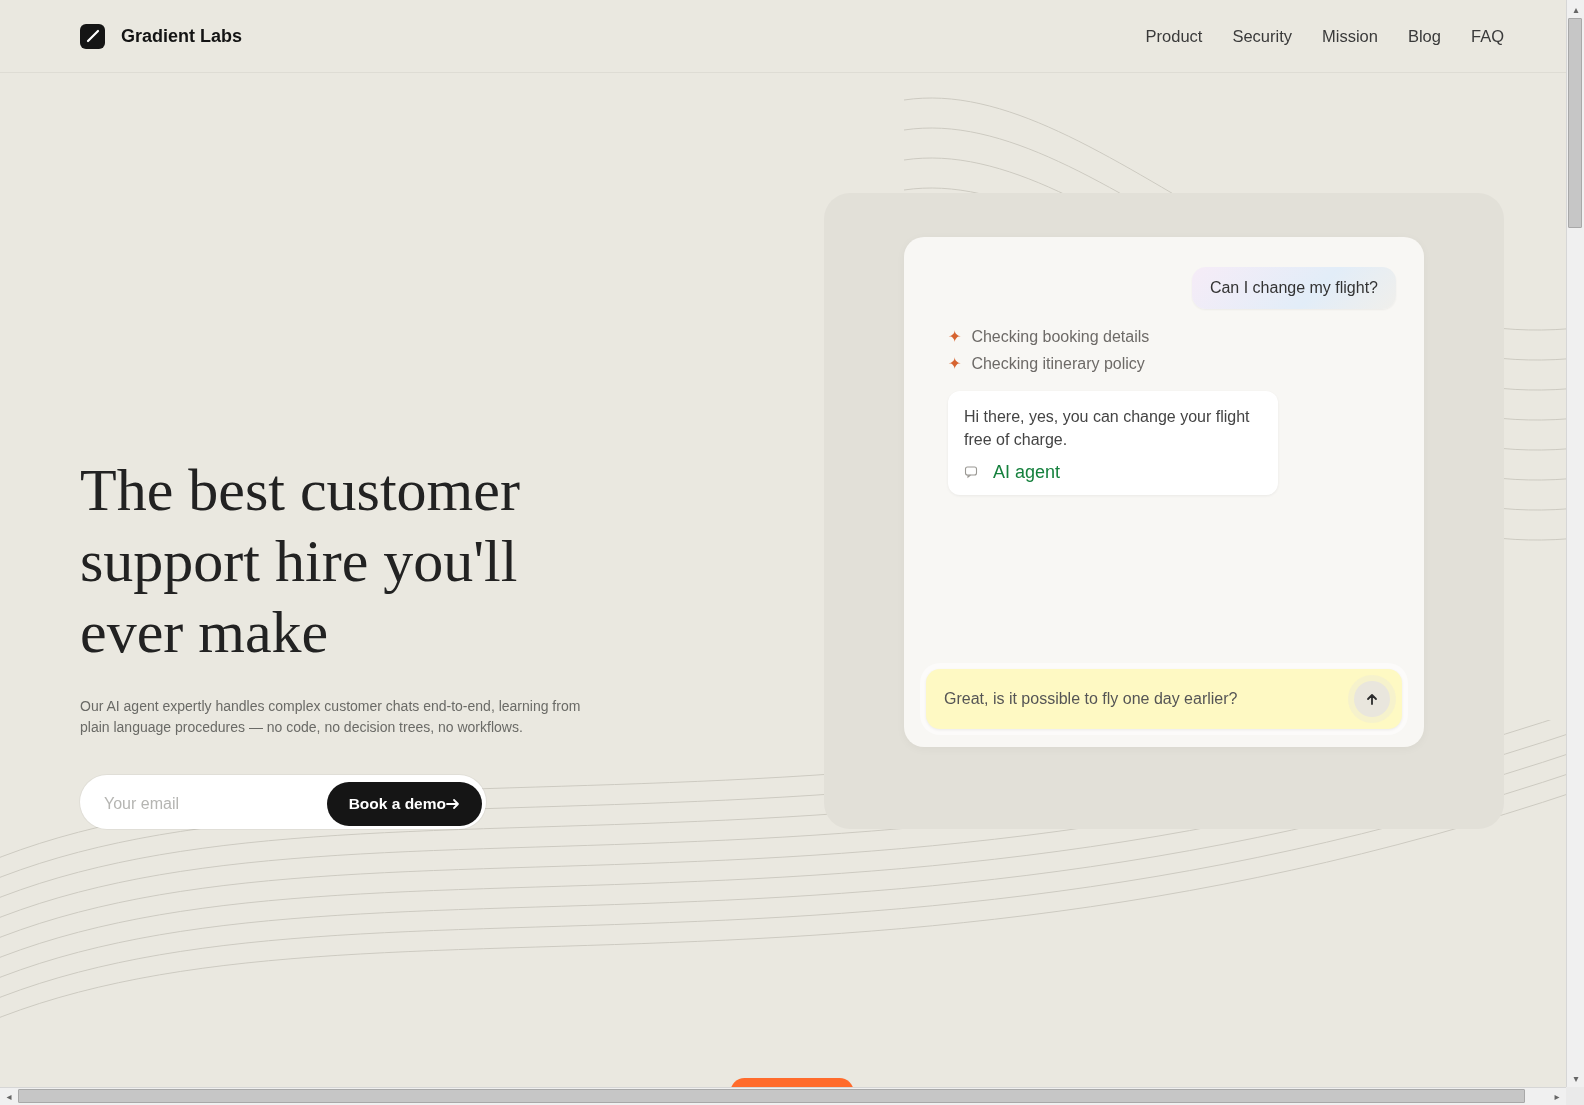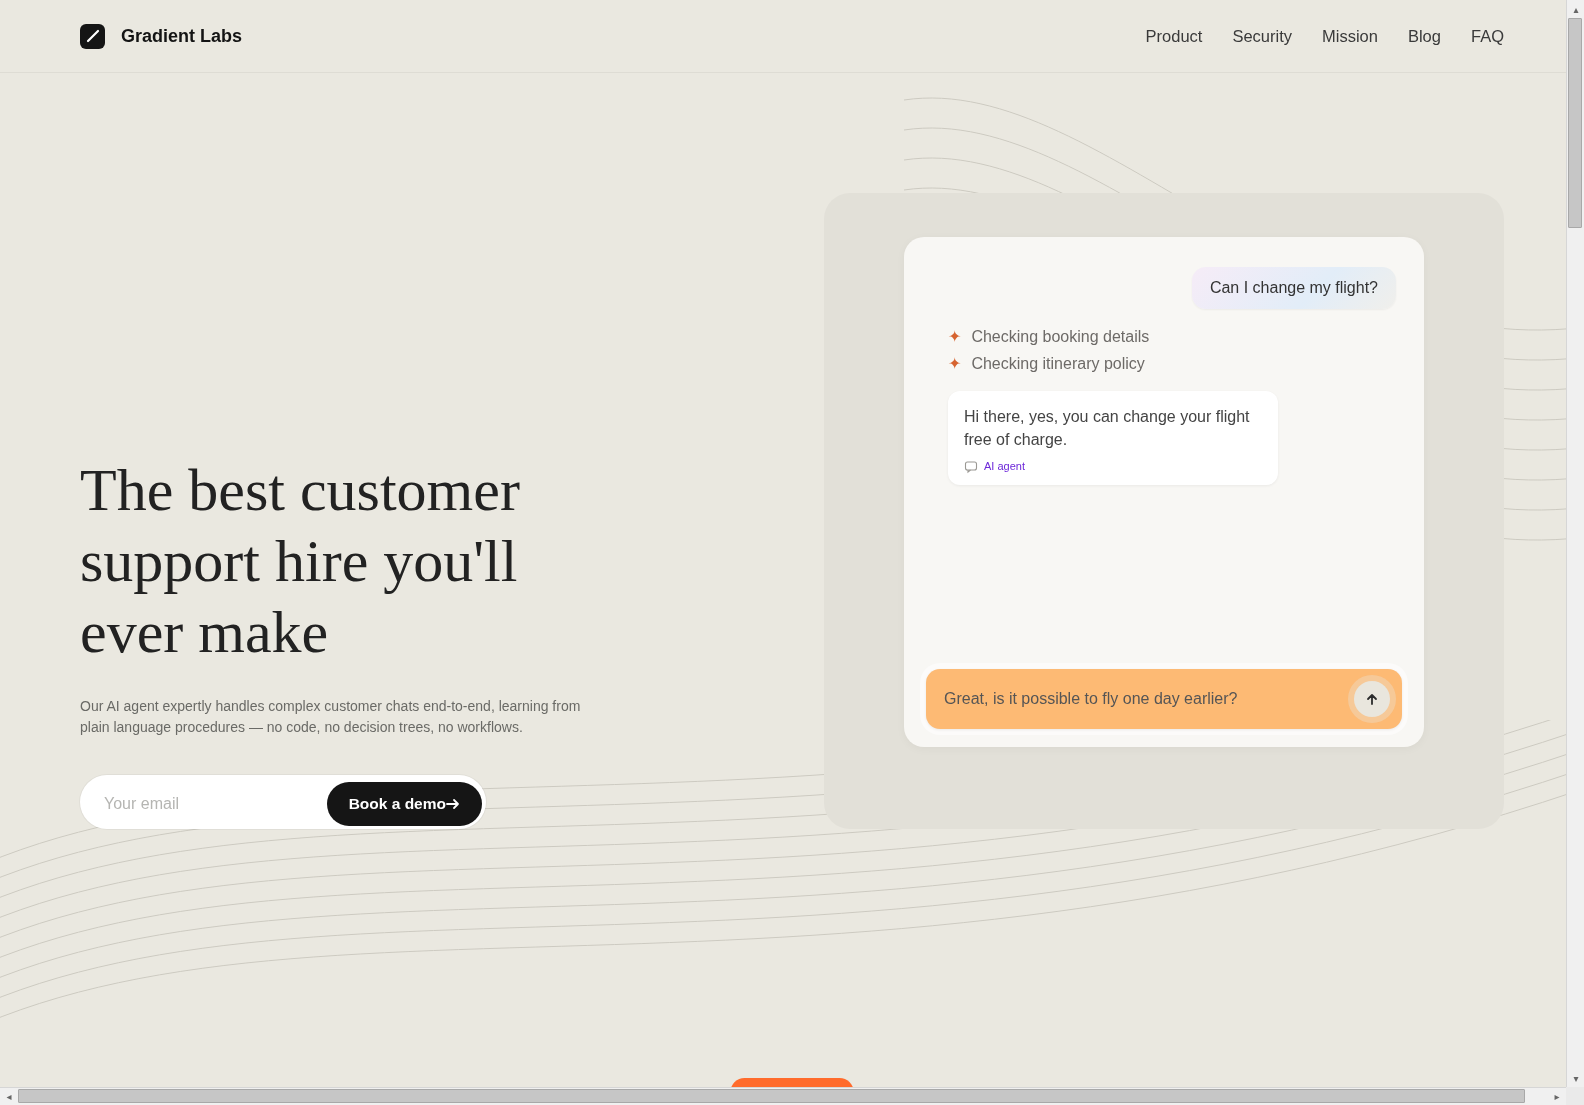--- a/index.html
+++ b/index.html
@@ -30,22 +30,22 @@
     .chips { display:flex; gap:12px; }
     .chip { display:inline-flex; align-items:center; gap:8px; background:#fff; border-radius:16px; padding:7px 14px 7px 12px; font-size:14px; color:#4a4a4a; box-shadow:0 1px 2px rgba(0,0,0,.04); cursor:pointer; }
     .chip.active { background:linear-gradient(180deg,#fdeee0 0%,#fbe1d0 100%); color:#cc5a1e; box-shadow:0 0 0 1px rgba(220,120,60,.15), 0 1px 3px rgba(0,0,0,.05); }
     .chip svg, .chip .ico { width:14px; height:14px; }
     .chat-inner { margin-top:18px; background:#f8f7f4; border-radius:20px; width:520px; height:510px; margin-left:auto; margin-right:auto; padding:26px 22px 18px; display:flex; flex-direction:column; box-shadow:0 2px 10px rgba(0,0,0,.04); position:relative; }
     .bubble-user { align-self:flex-end; margin-right:6px; margin-top:4px; background:linear-gradient(135deg,#f6ecf7 0%, #e2edf8 60%, #f0efeb 100%); border-radius:14px; padding:12px 18px; font-size:16px; color:#333; box-shadow:0 1px 2px rgba(0,0,0,.05); }
     .check-line { margin-top:18px; margin-left:22px; display:flex; align-items:center; gap:10px; color:#6d6a67; font-size:16px; }
     .check-line + .check-line { margin-top:8px; }
     .sparkle { color:#d6632f; }
     .bubble-agent { margin-top:18px; margin-left:22px; width:330px; background:#fff; border-radius:12px; padding:14px 16px 10px; font-size:16px; line-height:1.45; color:#444; box-shadow:0 1px 3px rgba(0,0,0,.06); }
-    .agent-meta { margin-top:8px; display:flex; align-items:center; gap:6px; font-size:11px; color:#6d28d9; }
-    .compose { margin-top:auto; display:flex; align-items:center; gap:24px; background:#fdba74; border-radius:14px; padding:12px 12px 12px 18px; box-shadow:0 1px 3px rgba(0,0,0,.07), 0 0 0 6px rgba(255,255,255,.5); }
+    .agent-meta { margin-top:8px; display:flex; align-items:center; gap:15px; font-size:18px; color:#15803d; }
+    .compose { margin-top:auto; display:flex; align-items:center; gap:24px; background:#fef9c3; border-radius:14px; padding:12px 12px 12px 18px; box-shadow:0 1px 3px rgba(0,0,0,.07), 0 0 0 6px rgba(255,255,255,.5); }
     .compose span.msg { flex:1; font-size:16px; color:#555; }
     .send-btn { width:36px; height:36px; border-radius:50%; background:#e9e6dd; display:flex; align-items:center; justify-content:center; box-shadow:0 0 0 6px rgba(233,230,221,.35); cursor:pointer; }
     
     .core-badge { position:absolute; left:50%; transform:translateX(-50%); top:1078px; background:#FF6B2C; color:#fff; font-size:15px; font-weight:500; padding:6px 16px; border-radius:14px 14px 0 0; z-index:4; }
     
     .hscroll { position:absolute; bottom:0; left:0; right:18px; height:18px; background:#f0f0f0; border-top:1px solid #d6d6d6; display:flex; align-items:center; z-index:20;}
     .hscroll .arrow { width:18px; height:18px; display:flex; align-items:center; justify-content:center; font-size:10px; color:#666; cursor:pointer;}
     .hscroll .track { flex:1; height:18px; position:relative;}
     .hscroll .thumb { position:absolute; left:0; top:1px; height:14px; width:98.5%; background:#c6c6c6; border:1px solid #a8a8a8; border-radius:1px;}
     .vscroll { position:absolute; top:0; right:0; bottom:18px; width:18px; background:#f0f0f0; border-left:1px solid #d6d6d6; z-index:20;}

